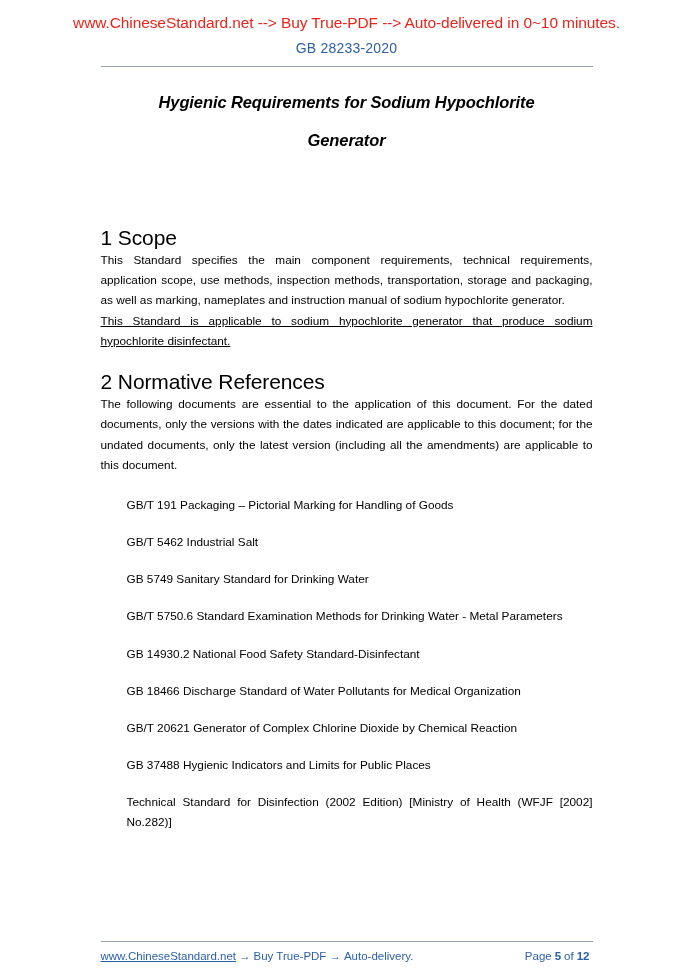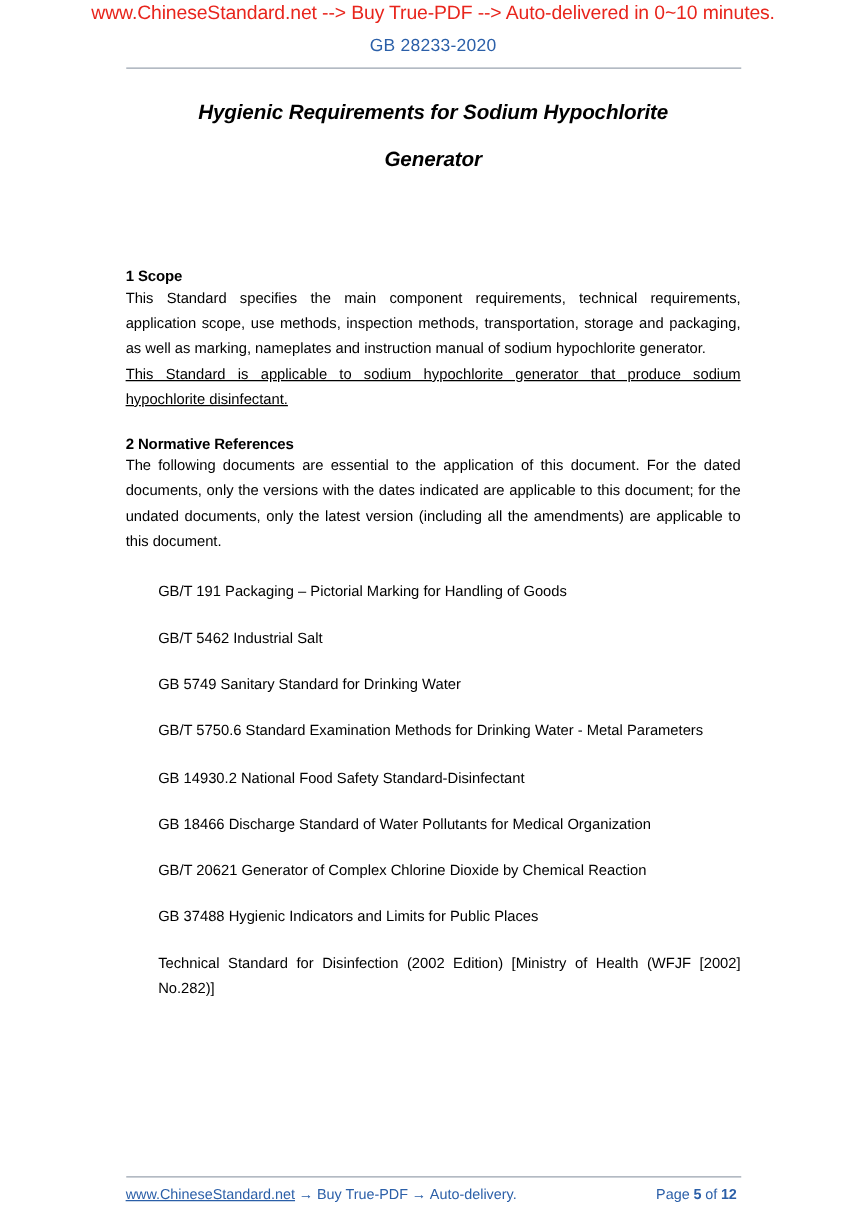--- a/index.html
+++ b/index.html
@@ -12,21 +12,21 @@
     height: 980px;
     font-family: "Liberation Sans", sans-serif;
     color: #000000;
     position: relative;
     overflow: hidden;
   }
   .page {
     width: 693px;
     height: 980px;
     box-sizing: border-box;
-    padding: 2px 0 0 0;
+    padding: 14px 0 0 0;
     position: relative;
   }
   .promo {
     text-align: center;
     color: #e8251c;
     font-size: 15.5px;
     font-family: "Liberation Sans", sans-serif;
     letter-spacing: -0.1px;
     white-space: nowrap;
   }
@@ -54,22 +54,22 @@
     font-weight: bold;
     line-height: 1.6;
     letter-spacing: -0.1px;
     font-style: italic;
   }
   .doc-title .line2 {
     display: block;
     margin-top: 12px;
   }
   h2.section {
-    font-size: 12px;
-    font-weight: bold;
+    font-size: 21px;
+    font-weight: normal;
     margin: 0;
     padding: 0;
     letter-spacing: -0.1px;
   }
   .sec1-wrap { margin-top: 72px; }
   .sec2-wrap { margin-top: 19px; }
   p.body {
     font-size: 11.8px;
     line-height: 1.72;
     text-align: justify;

